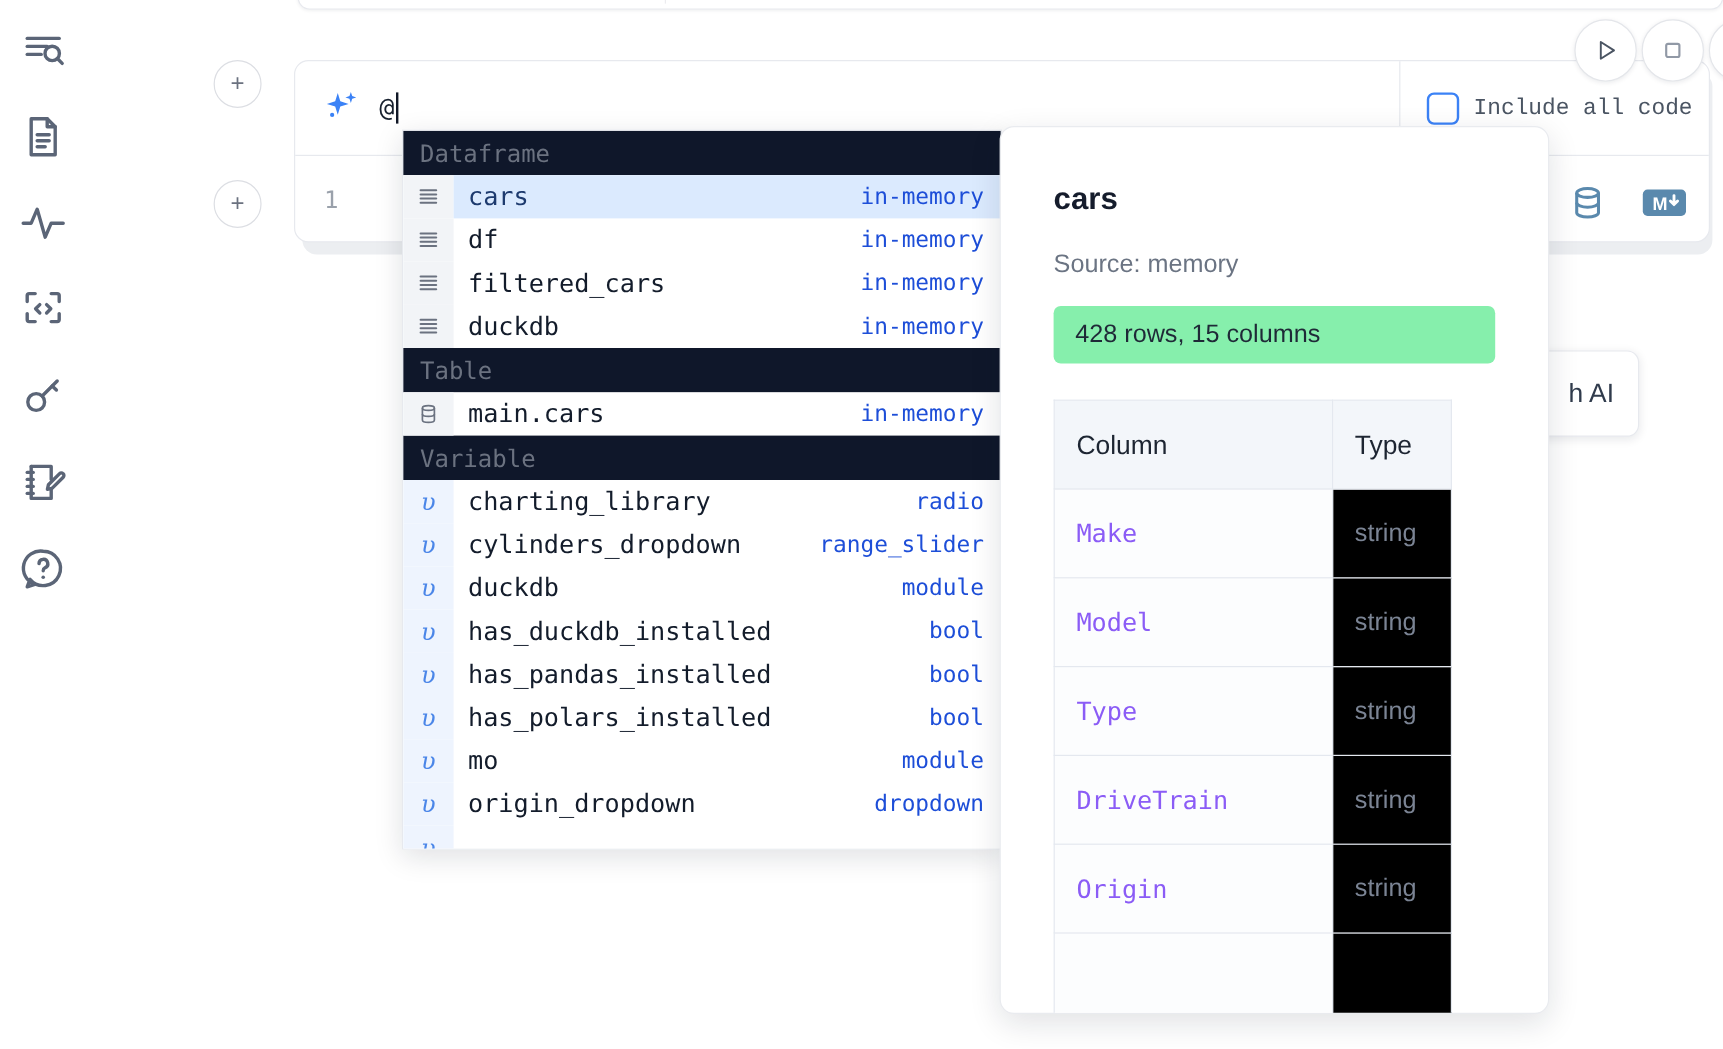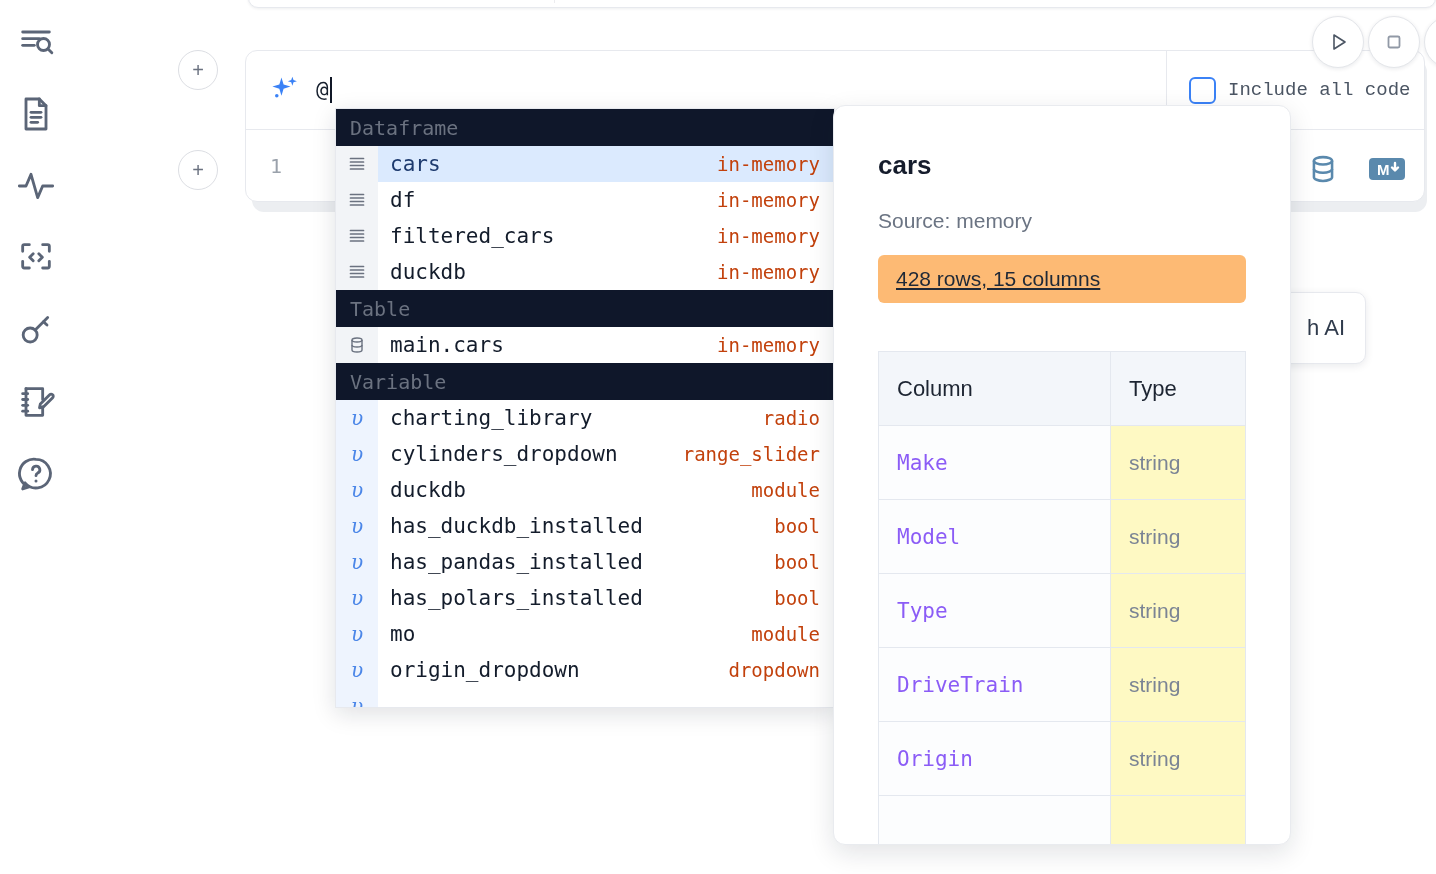--- a/index.html
+++ b/index.html
@@ -124,46 +124,46 @@
     width: 42px; height: 36px; flex: none; background: #f2f4f7;
     display: flex; align-items: center; justify-content: center; color: #6b7280;
   }
   .ac-item.var .ac-gutter { background: #eef4fe; color: #4b86e8; }
   .ac-name-wrap {
     flex: 1; height: 36px; display:flex; align-items:center;
     justify-content: space-between; padding: 0 14px 0 12px; min-width: 0;
   }
   .ac-name { font-size: 21px; color: #131c2b; white-space: nowrap; }
   .ac-item.sel .ac-name { color: #1d3a6e; }
-  .ac-type { font-size: 19px; color: #c2410c; white-space: nowrap; padding-left: 18px; }
+  .ac-type { font-size: 19px; color: #1d4ed8; white-space: nowrap; padding-left: 18px; }
   .ac-item.var .ac-name { font-size: 21px; }
   .ac-var-glyph { font-family: "DejaVu Serif", serif; font-style: italic; font-size: 20px; }
 
   
   .detail {
     position: absolute; left: 833px; top: 105px; width: 458px; height: 740px;
     background: #fff; border: 1px solid #e9ebef; border-radius: 12px;
     box-shadow: 0 8px 26px rgba(16,24,40,.12);
     overflow: hidden; padding: 44px 44px 0 44px;
   }
   .d-title { font-size: 26px; font-weight: bold; color: #151c2c; }
   .d-source { margin-top: 28px; font-size: 21px; color: #6b7483; }
   .d-stats {
-    margin-top: 22px; height: 48px; background: #fdba74; border-radius: 6px;
+    margin-top: 22px; height: 48px; background: #86efac; border-radius: 6px;
     display: flex; align-items: center; padding-left: 18px;
-    font-size: 21px; color: #1f2937; text-decoration: underline;
-  }
-  .d-table { margin-top: 48px; width: 368px; border-collapse: collapse; }
+    font-size: 21px; color: #1f2937;
+  }
+  .d-table { margin-top: 30px; width: 332px; border-collapse: collapse; }
   .d-table th, .d-table td {
     border: 1px solid #e4e8ef; text-align: left; height: 74px; padding: 0 18px;
     vertical-align: middle;
   }
   .d-table th { background: #f3f6fa; font-weight: normal; font-size: 22px; color: #1d2532; }
   .d-table td.col { background:#fcfdfe; font-family:"DejaVu Sans Mono", monospace; font-size:21px; color:#8b5cf6; }
-  .d-table td.typ { background:#fef9c3; font-size:21px; color:#7b8494; }
+  .d-table td.typ { background:#000000; font-size:21px; color:#7b8494; }
   .d-table th:nth-child(1), .d-table td:nth-child(1) { width: 232px; }
 </style>
 </head>
 <body>
 
 <div class="root">
 
   <div class="rail">
     <div class="rail-btn">
       <svg width="40" height="40" viewBox="0 0 24 24" fill="none" stroke="#5b6577" stroke-width="1.7" stroke-linecap="round">

